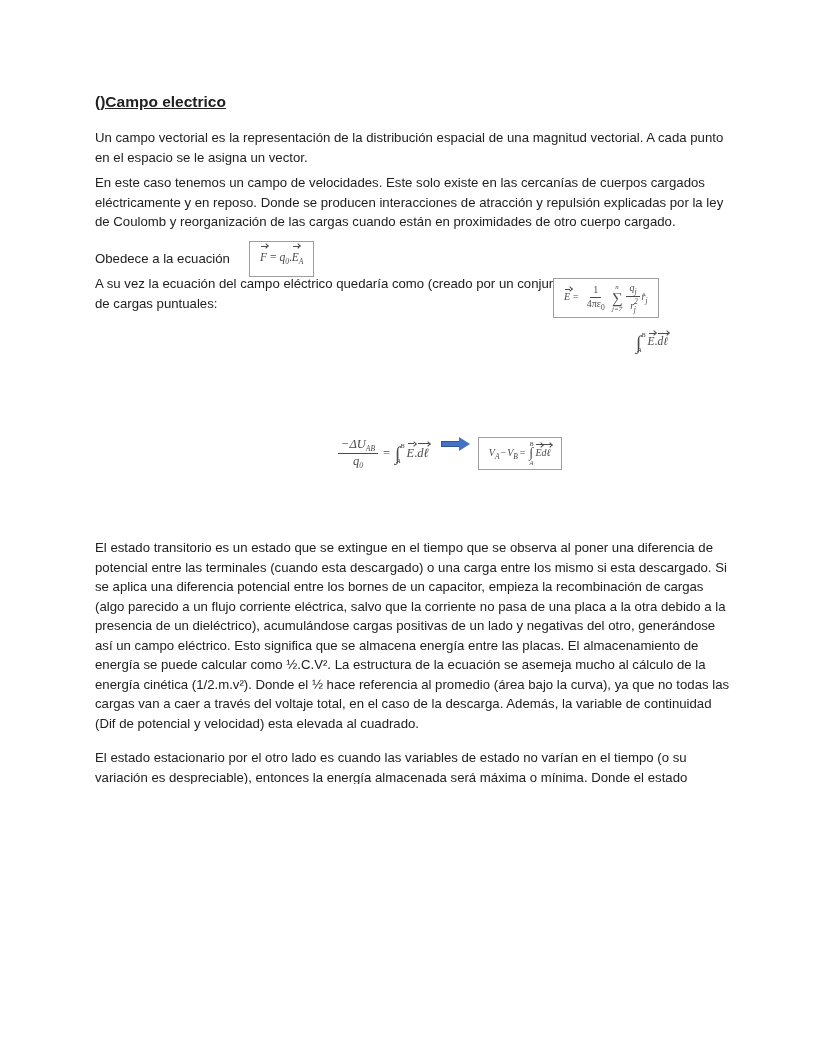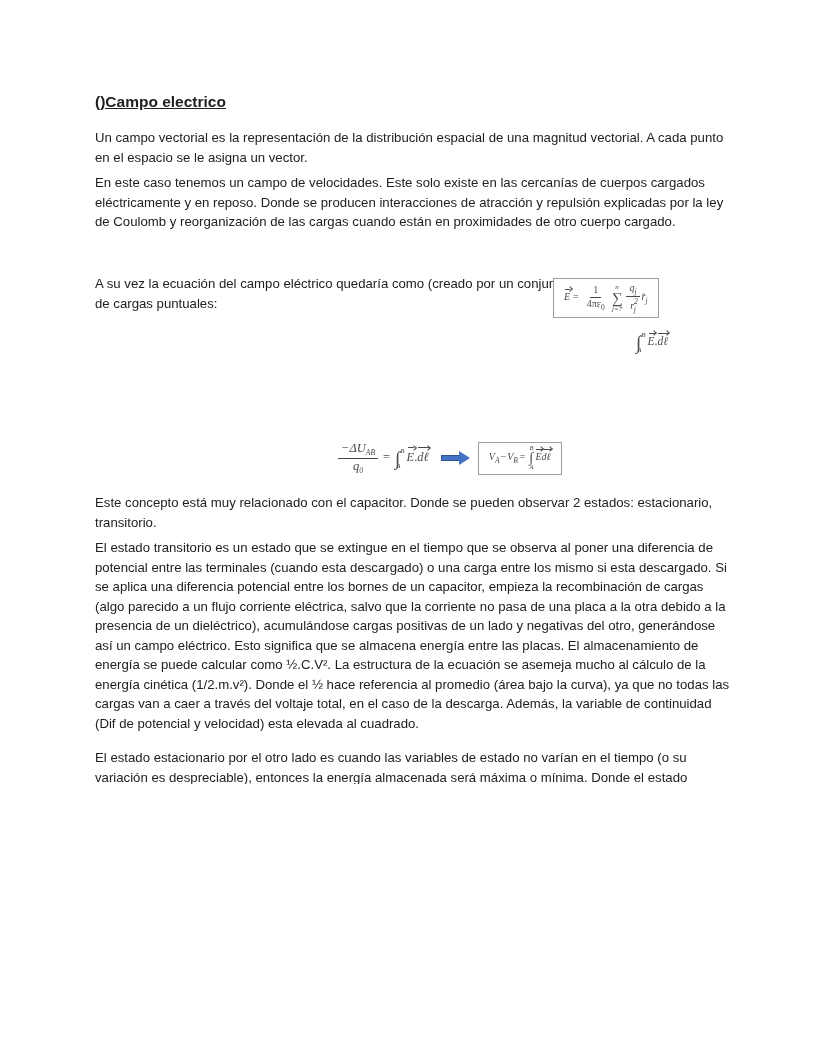--- a/index.html
+++ b/index.html
@@ -66,35 +66,41 @@
   
   .stk{display:inline-flex;flex-direction:column;align-items:center;vertical-align:middle;line-height:1;margin:0 2px}
   .stk .isym2{font-size:14px;line-height:0.9}
   .stk .lim{font-size:6.5px;font-style:italic}
   
   .blockarrow{position:relative;width:29px;height:14px;display:inline-block;flex:none}
   .ba-bar{position:absolute;left:0;top:4px;width:18px;height:6px;background:var(--arrow-fill);
     border-top:1px solid var(--arrow-edge);border-bottom:1px solid var(--arrow-edge);border-left:1px solid var(--arrow-edge)}
   .ba-head{position:absolute;left:18px;top:0;width:0;height:0;
     border-top:7px solid transparent;border-bottom:7px solid transparent;border-left:11px solid var(--arrow-fill)}
-  .eqrow{position:absolute;display:flex;align-items:center}
+  .eqrow{position:absolute;display:flex;align-items:flex-start}
   .eqlarge{font-size:12.5px}
   .eqsmall{font-size:10px}
 </style>
 </head>
 <body>
 
 <div class="page">
 
   <h1 class="title">()Campo electrico</h1>
 
   <p class="para" style="top:128px;width:632px">Un campo vectorial es la representación de la distribución espacial de una magnitud vectorial. A cada punto en el espacio se le asigna un vector.</p>
 
   <p class="para" style="top:173px;width:634px">En este caso tenemos un campo de velocidades. Este solo existe en las cercanías de cuerpos cargados eléctricamente y en reposo. Donde se producen interacciones de atracción y repulsión explicadas por la ley de Coulomb y reorganización de las cargas cuando están en proximidades de otro cuerpo cargado.</p>
 
+  <div class="row" style="top:241px">
+    <span>Obedece a la ecuación</span>
+    <span class="eqbox" style="margin-left:19px">
+      <span class="eq"><span class="vec it">F</span><span class="speq">=</span><span class="it">q</span><span class="sb">0</span><span>.</span><span class="vec it">E</span><span class="sb">A</span></span>
+    </span>
+  </div>
 
   <p class="para" style="top:274px;width:478px">A su vez la ecuación del campo eléctrico quedaría como (creado por un conjunto de cargas puntuales:</p>
 
   <span class="eqbox abs" style="left:553px;top:278px;height:40px">
     <span class="eq eqsmall"><span class="vec it">E</span><span class="speq">=</span><span class="frac">
           <span class="fnum">1</span>
           <span class="fden"><span>4πε</span><span class="sb" style="font-style:normal">0</span></span>
         </span><span class="nary">
           <span class="nlim">n</span>
           <span class="nsym">∑</span>
@@ -132,19 +138,18 @@
       </span>
     <span class="eqbox" style="height:33px">
       <span class="eq eqsmall"><span class="it">V</span><span class="sb">A</span><span style="margin:0 1px">−</span><span class="it">V</span><span class="sb">B</span><span style="margin:0 2px">=</span><span class="stk">
             <span class="lim">B</span>
             <span class="isym2">∫</span>
             <span class="lim">A</span>
           </span><span class="vec it">E</span><span class="vec it">dℓ</span></span>
     </span>
   </div>
 
-  <p class="para" style="top:493px;width:632px">Este concepto está muy relacionado con el capacitor. Donde se pueden observar 2 estados: estacionario, transitorio.</p>
 
   <p class="para" style="top:538px;width:636px">El estado transitorio es un estado que se extingue en el tiempo que se observa al poner una diferencia de potencial entre las terminales (cuando esta descargado) o una carga entre los mismo si esta descargado. Si se aplica una diferencia potencial entre los bornes de un capacitor, empieza la recombinación de cargas (algo parecido a un flujo corriente eléctrica, salvo que la corriente no pasa de una placa a la otra debido a la presencia de un dieléctrico), acumulándose cargas positivas de un lado y negativas del otro, generándose así un campo eléctrico. Esto significa que se almacena energía entre las placas. El almacenamiento de energía se puede calcular como ½.C.V². La estructura de la ecuación se asemeja mucho al cálculo de la energía cinética (1/2.m.v²). Donde el ½ hace referencia al promedio (área bajo la curva), ya que no todas las cargas van a caer a través del voltaje total, en el caso de la descarga. Además, la variable de continuidad (Dif de potencial y velocidad) esta elevada al cuadrado.</p>
 
   <p class="para" style="top:748px;width:636px">El estado estacionario por el otro lado es cuando las variables de estado no varían en el tiempo (o su variación es despreciable), entonces la energía almacenada será máxima o mínima. Donde el estado estacionario se empieza a considerar desde los 5 taos, que representa el 99% de la carga o la descarga. Donde el capacitor se mantendrá en este estado hasta que presentemos una perturbación (conectar una resistencia entre los bornes, por ejemplo). Algo que puede pasar es aplicarle más tensión de la que puede soportar el Dieléctrico, que genera la ruptura del mismo, entonces pierde su capacidad aislante y se pierde la función del capacitor: capacitancia y almacenador de campo eléctrico</p>
 
 </div>
 
 </body></html>

